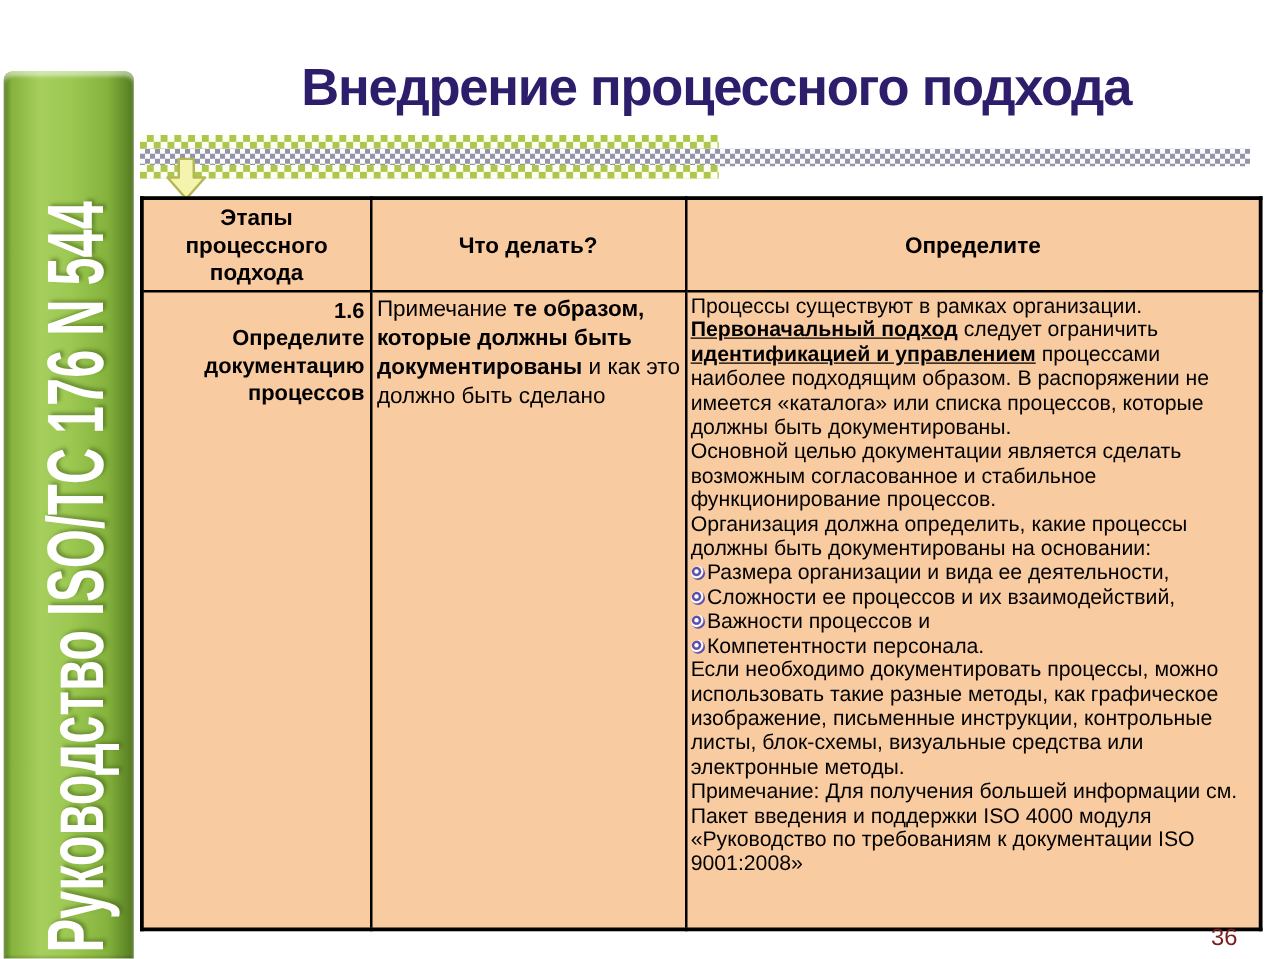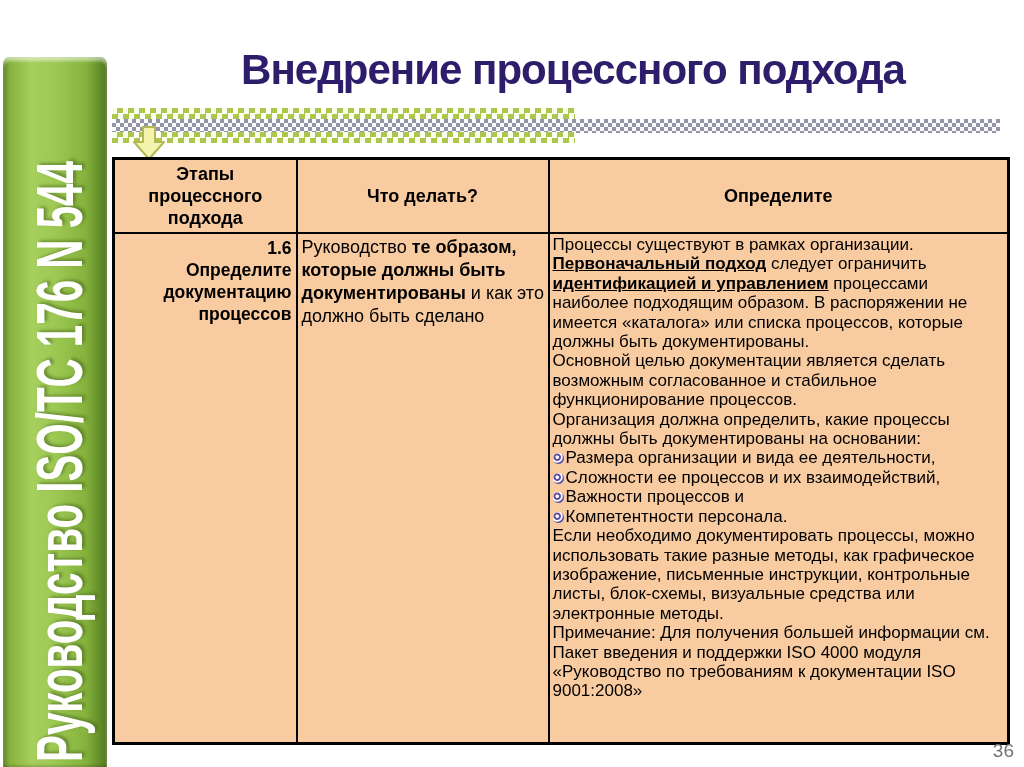--- a/index.html
+++ b/index.html
@@ -67,21 +67,21 @@
     padding:1px 2px 0 3px;
   }
   .b{font-weight:bold;}
   .u{text-decoration:underline;}
   .bullet-icon{
     display:inline-block;width:11px;height:11px;border-radius:50%;
     margin:0 2px 0 0;vertical-align:-1px;
     background:radial-gradient(circle at 38% 38%,#ffffff 0 14%,#5d4fa5 22% 34%,#ffffff 44% 52%,#5d4fa5 62% 74%,#cfc9ea 84%);
   }
   .page-number{
-    position:absolute;right:10px;top:740px;font-size:19px;color:#737373;
+    position:absolute;right:34px;top:740px;font-size:19px;color:#7f1d1d;
   }
 </style>
 </head>
 <body>
 
 <div class="slide">
 
   <aside class="sidebar">
     <span class="sidebar-text">Руководство ISO/TC 176 N 544</span>
   </aside>
@@ -108,21 +108,21 @@
         <th>Что делать?</th>
         <th>Определите</th>
       </tr>
     </thead>
     <tbody>
       <tr>
         <td class="cell-stage">
           <div>1.6</div>
           <div>Определите документацию процессов</div>
         </td>
-        <td class="cell-what"><span>Руководство </span><span class="b">те образом, которые должны быть документированы</span><span> и как это должно быть сделано</span></td>
+        <td class="cell-what"><span>Примечание </span><span class="b">те образом, которые должны быть документированы</span><span> и как это должно быть сделано</span></td>
         <td class="cell-guidance">
             <div class="para"><span>Процессы существуют в рамках организации. </span><span class="b u">Первоначальный подход</span><span> следует ограничить </span><span class="b u">идентификацией и управлением</span><span> процессами наиболее подходящим образом. В распоряжении не имеется «каталога» или списка процессов, которые должны быть документированы.</span></div>
             <div class="para"><span>Основной целью документации является сделать возможным согласованное и стабильное функционирование процессов.</span></div>
             <div class="para"><span>Организация должна определить, какие процессы должны быть документированы на основании:</span></div>
             <div class="para"><span class="bullet-icon"></span><span>Размера организации и вида ее деятельности,</span></div>
             <div class="para"><span class="bullet-icon"></span><span>Сложности ее процессов и их взаимодействий,</span></div>
             <div class="para"><span class="bullet-icon"></span><span>Важности процессов и</span></div>
             <div class="para"><span class="bullet-icon"></span><span>Компетентности персонала.</span></div>
             <div class="para"><span>Если необходимо документировать процессы, можно использовать такие разные методы, как графическое изображение, письменные инструкции, контрольные листы, блок-схемы, визуальные средства или электронные методы.</span></div>
             <div class="para"><span>Примечание: Для получения большей информации см. Пакет введения и поддержки ISO 4000 модуля «Руководство по требованиям к документации ISO 9001:2008»</span></div>

